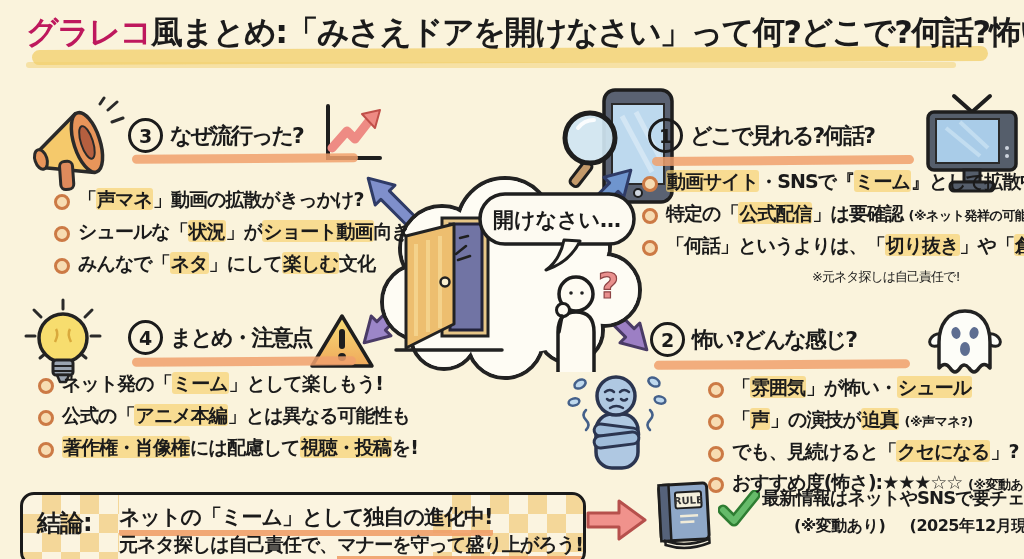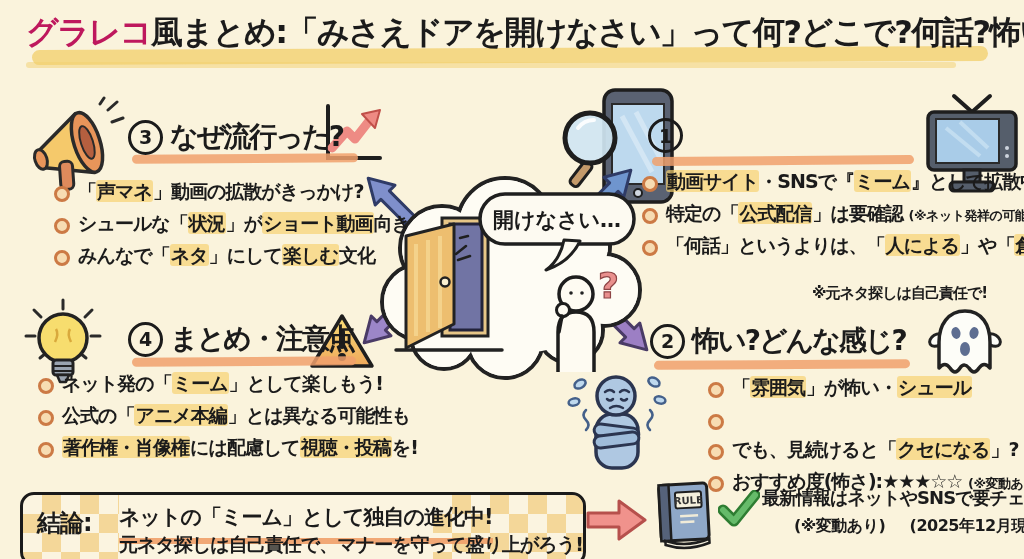--- a/index.html
+++ b/index.html
@@ -9,31 +9,31 @@
 
   
   .title{left:26px;top:14px;width:980px;font-size:32px;font-weight:900;letter-spacing:-1.5px;line-height:1.15;z-index:2;white-space:nowrap;}
   .title .accent{color:#be185d;}
   .title-marker{left:32px;top:48px;width:956px;height:15px;background:rgba(242,207,110,.78);border-radius:8px;transform:rotate(-.25deg);z-index:1;}
   .title-marker2{left:26px;top:62px;width:930px;height:6px;background:rgba(242,207,110,.5);border-radius:4px;z-index:1;}
 
   
   .heading{display:flex;align-items:center;z-index:3;white-space:nowrap;}
   .num{display:inline-flex;align-items:center;justify-content:center;width:29px;height:29px;border:3px solid #1b1b1b;border-radius:50%;font-size:19px;font-weight:800;margin-right:7px;flex:none;}
-  .heading .htxt{font-size:28px;font-weight:800;letter-spacing:-2px;}
+  .heading .htxt{font-size:22px;font-weight:800;letter-spacing:-2px;}
   .hline{height:9px;background:rgba(240,160,108,.85);border-radius:5px;z-index:2;transform:rotate(-.4deg);}
 
   
   ul.bullets{list-style:none;margin:0;padding:0;z-index:3;}
   ul.bullets li{display:flex;align-items:flex-start;margin-bottom:8px;font-size:19px;font-weight:700;letter-spacing:-1px;white-space:nowrap;line-height:1.25;}
   .dot{width:10px;height:10px;border:3.5px solid #CC7A45;background:#F7DCB2;border-radius:50%;margin:6px 8px 0 0;flex:none;}
   .hl{background:rgba(246,210,110,.68);border-radius:3px;padding:0 1px;}
-  .ul{border-bottom:6px solid rgba(240,160,105,.9);padding-bottom:9px;border-radius:2px;}
+  .ul{border-bottom:6px solid rgba(240,160,105,.9);padding-bottom:1px;border-radius:2px;}
   .small{font-size:13px;font-weight:700;letter-spacing:-.5px;}
-  .note{font-size:15px;font-weight:700;letter-spacing:-1px;z-index:3;margin-top:16px;}
+  .note{font-size:13px;font-weight:400;letter-spacing:-1px;z-index:3;}
 
   
   .conclusion{left:20px;top:492px;width:560px;height:68px;border:3px solid #1a1a1a;border-radius:14px;background:#FBF4E0;z-index:3;overflow:hidden;}
   .checker{position:absolute;top:0;bottom:0;background-image:
       linear-gradient(45deg,rgba(240,195,105,.6) 25%,transparent 25%,transparent 75%,rgba(240,195,105,.6) 75%),
       linear-gradient(45deg,rgba(240,195,105,.6) 25%,transparent 25%,transparent 75%,rgba(240,195,105,.6) 75%);
     background-position:0 0,19px 19px;background-size:38px 38px;}
   .checker.left{left:0;width:96px;}
   .checker.right{right:0;width:150px;}
   .conc-label{position:absolute;left:14px;top:12px;font-size:24px;font-weight:900;letter-spacing:-1px;z-index:2;}
@@ -69,21 +69,21 @@
   <div class="abs heading" style="left:128px;top:118px;">
     <span class="num">3</span>
     <span class="htxt">なぜ流行った?</span>
   </div>
   <div class="abs hline" style="left:132px;top:154px;width:226px;"></div>
   <svg class="abs" style="left:320px;top:102px;" width="64" height="64" viewBox="0 0 64 64">
     <path d="M8,4 V56 H60" fill="none" stroke="#1e1e1e" stroke-width="4" stroke-linecap="round"></path>
     <path d="M12,46 L27,29 L35,37 L49,19" fill="none" stroke="#EE8B84" stroke-width="9" stroke-linejoin="round" stroke-linecap="round"></path>
     <polygon points="42,12 60,8 55,26" fill="#EE8B84" stroke="#C0504A" stroke-width="2" stroke-linejoin="round"></polygon>
   </svg>
-  <ul class="bullets abs" style="left:54px;top:180px;width:360px;">
+  <ul class="bullets abs" style="left:54px;top:188px;width:360px;">
     <li>
         <span class="dot"></span>
         <span><span>「</span><span class="hl">声マネ</span><span>」動画の拡散がきっかけ?</span></span>
       </li>
     <li>
         <span class="dot"></span>
         <span><span>シュールな「</span><span class="hl">状況</span><span>」が</span><span class="hl">ショート動画</span><span>向き</span></span>
       </li>
     <li>
         <span class="dot"></span>
@@ -95,20 +95,21 @@
     <rect x="48" y="4" width="68" height="112" rx="11" fill="#5A6272" stroke="#1e1e1e" stroke-width="3.5"></rect>
     <rect x="56" y="18" width="52" height="80" fill="#BDD9EE" stroke="#2a2a2a" stroke-width="2"></rect>
     <path d="M66,30 L96,86 M80,26 L104,72" stroke="#D9EAF6" stroke-width="5" opacity=".8"></path>
     <circle cx="82" cy="107" r="4" fill="#cfd6df" stroke="#1e1e1e" stroke-width="2"></circle>
     <rect x="20" y="74" width="10" height="28" rx="4" fill="#C49A6A" stroke="#1e1e1e" stroke-width="3" transform="rotate(38 25 88)"></rect>
     <circle cx="34" cy="52" r="25" fill="rgba(208,230,242,.92)" stroke="#1e1e1e" stroke-width="5"></circle>
     <path d="M22,42 Q28,34 38,34" fill="none" stroke="#ffffff" stroke-width="4" stroke-linecap="round" opacity=".9"></path>
   </svg>
   <div class="abs heading" style="left:648px;top:118px;">
     <span class="num">1</span>
+    <span class="htxt">どこで見れる?何話?</span>
   </div>
   <div class="abs hline" style="left:652px;top:156px;width:262px;"></div>
   <svg class="abs" style="left:922px;top:92px;" width="100" height="108" viewBox="0 0 100 108">
     <path d="M32,4 L50,20 L68,4" fill="none" stroke="#1e1e1e" stroke-width="4" stroke-linecap="round"></path>
     <rect x="6" y="20" width="88" height="58" rx="6" fill="#555E6B" stroke="#1e1e1e" stroke-width="3.5"></rect>
     <rect x="14" y="27" width="63" height="44" fill="#A9CCE8" stroke="#2a2a2a" stroke-width="2"></rect>
     <path d="M24,36 L58,64 M38,30 L66,56" stroke="#C7E0F2" stroke-width="4" opacity=".85"></path>
     <circle cx="85" cy="64" r="2" fill="#cdd4dd"></circle>
       <circle cx="85" cy="56" r="2" fill="#cdd4dd"></circle>
     <rect x="42" y="78" width="16" height="12" fill="#555E6B" stroke="#1e1e1e" stroke-width="3"></rect>
@@ -118,21 +119,21 @@
     <li>
         <span class="dot"></span>
         <span><span class="hl">動画サイト</span><span>・SNSで『</span><span class="hl">ミーム</span><span>』として拡散中!</span></span>
       </li>
     <li>
         <span class="dot"></span>
         <span><span>特定の「</span><span class="hl">公式配信</span><span>」は要確認 </span><span class="small">(※ネット発祥の可能性大)</span></span>
       </li>
     <li>
         <span class="dot"></span>
-        <span><span>「何話」というよりは、「</span><span class="hl">人による</span><span>」や「</span><span class="hl">創作</span></span>
+        <span><span>「何話」というよりは、「</span><span class="hl">切り抜き</span><span>」や「</span><span class="hl">創作</span></span>
       </li>
   </ul>
   <div class="abs note" style="left:812px;top:268px;">※元ネタ探しは自己責任で!</div>
 
   <svg class="abs" style="left:338px;top:144px;" width="344" height="248" viewBox="0 0 344 248">
 
     <g>
       <g transform="translate(74,78) rotate(-135)">
           <polygon points="0,-6 38,-6 38,-14 62,0 38,14 38,6 0,6" fill="#7F8FCB" stroke="#2F3B66" stroke-width="3" stroke-linejoin="round"></polygon>
         </g>
@@ -267,20 +268,21 @@
     <rect x="28" y="66" width="45" height="12" rx="6" fill="#9FBCDA" stroke="#2B3550" stroke-width="3" transform="rotate(-7 50 72)"></rect>
     <path d="M20,62 q5,-5 0,-10 q-5,-5 0,-10 M84,62 q-5,-5 0,-10 q5,-5 0,-10" fill="none" stroke="#44608A" stroke-width="2.5" stroke-linecap="round"></path>
   </svg>
   <ul class="bullets abs" style="left:708px;top:376px;width:344px;">
     <li>
         <span class="dot"></span>
         <span><span>「</span><span class="hl">雰囲気</span><span>」が怖い・</span><span class="hl">シュール</span></span>
       </li>
     <li>
         <span class="dot"></span>
+        <span><span>「</span><span class="hl">声</span><span>」の演技が</span><span class="hl">迫真</span><span> </span><span class="small">(※声マネ?)</span></span>
       </li>
     <li>
         <span class="dot"></span>
         <span><span>でも、見続けると「</span><span class="hl">クセになる</span><span>」?</span></span>
       </li>
     <li>
         <span class="dot"></span>
         <span><span>おすすめ度(怖さ):★★★☆☆ </span><span class="small">(※変動あり)</span></span>
       </li>
   </ul>

